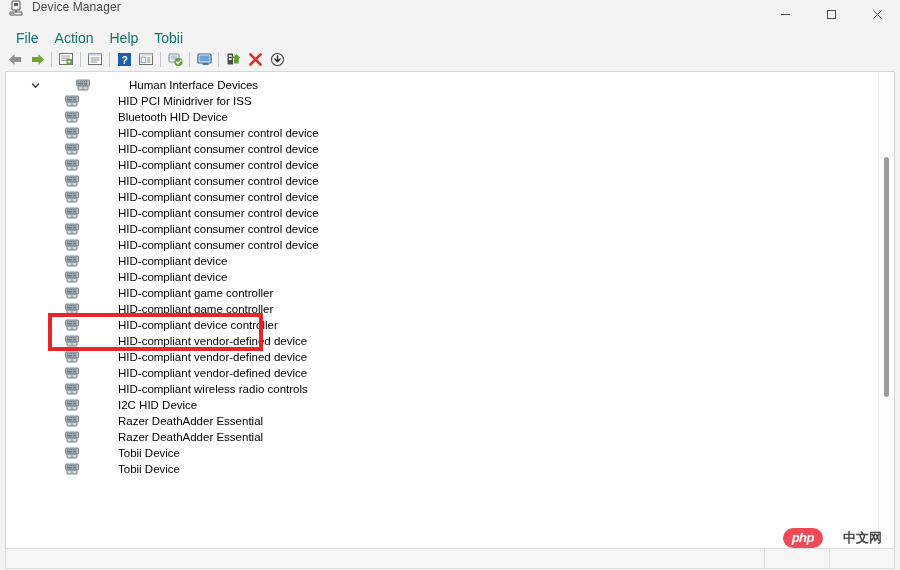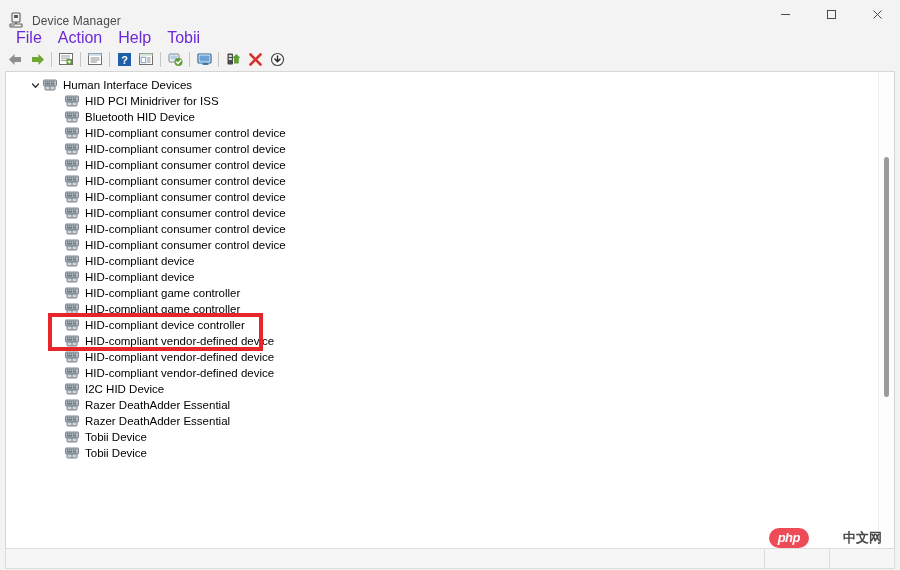--- a/index.html
+++ b/index.html
@@ -27,21 +27,21 @@
   }
 
   
   .titlebar {
     position: absolute;
     left: 0; top: 0;
     width: 900px;
     height: 28px;
     background: #f3f3f3;
     display: flex;
-    align-items: flex-end;
+    align-items: flex-start;
   }
   .title-icon {
     width: 16px; height: 16px;
     margin-left: 8px;
     position: relative;
     flex: 0 0 auto;
   }
   .title-text {
     margin-left: 8px;
     font-size: 12px;
@@ -71,22 +71,22 @@
     left: 0; top: 28px;
     width: 900px;
     height: 20px;
     background: #f3f3f3;
     display: flex;
     align-items: center;
     padding-left: 8px;
     box-sizing: border-box;
   }
   .menu-item {
-    font-size: 16px;
-    color: #6d28d9;
+    font-size: 14px;
+    color: #0f766e;
     padding: 2px 8px;
     white-space: nowrap;
   }
 
   
   .toolbar {
     position: absolute;
     left: 0; top: 48px;
     width: 900px;
     height: 22px;
@@ -124,20 +124,21 @@
   .tree {
     position: absolute;
     left: 0; top: 5px;
     width: 860px;
   }
   .tree-row {
     height: 16px;
     display: flex;
     align-items: flex-end;
     white-space: nowrap;
+    gap: 33px;
   }
   .tree-row .label {
     font-size: 11.5px;
     color: #000000;
     line-height: 16px;
   }
   .chev {
     width: 14px; height: 16px;
     display: flex;
     align-items: center;
@@ -199,39 +200,38 @@
     pointer-events: none;
   }
 
   
   .watermark {
     position: absolute;
     right: 18px;
     bottom: 22px;
     display: flex;
     align-items: center;
-    gap: 11px;
+    gap: 20px;
   }
   .wm-badge {
     background: #ee4a57;
     color: #ffffff;
     font-size: 13px;
     font-weight: bold;
     font-style: italic;
     padding: 2px 9px;
     border-radius: 10px;
     letter-spacing: -0.5px;
     line-height: 1.25;
   }
   .wm-text {
     color: #4a4a4a;
     font-size: 13px;
     font-weight: bold;
     white-space: nowrap;
-    margin-left: 23px;
   }
 </style>
 </head>
 <body>
 
 <div class="window">
 
   <div class="titlebar">
     <span class="title-icon">
       <svg width="16" height="16" viewBox="0 0 16 16">
@@ -682,20 +682,35 @@
   <rect x="2.8" y="4.2" width="1.4" height="1.2" fill="#5e686f"></rect>
   <rect x="4.8" y="4.2" width="1.4" height="1.2" fill="#5e686f"></rect>
   <rect x="6.8" y="4.2" width="1.4" height="1.2" fill="#5e686f"></rect>
   <rect x="8.8" y="4.2" width="1.4" height="1.2" fill="#5e686f"></rect>
   <rect x="10.8" y="4.2" width="1.4" height="1.2" fill="#5e686f"></rect>
   <rect x="2.8" y="6.2" width="5.4" height="1.3" fill="#5e686f"></rect>
   <rect x="9" y="6.2" width="3.2" height="1.3" fill="#5e686f"></rect>
   <rect x="3" y="9" width="10" height="4" rx="0.8" fill="#cdd3d8" stroke="#6e7880" stroke-width="0.9"></rect>
   <line x1="8" y1="9" x2="8" y2="13" stroke="#6e7880" stroke-width="0.8"></line>
 </svg></span>
+            <span class="label">HID-compliant wireless radio controls</span>
+          </div>
+          <div class="tree-row indent-1">
+            <span class="dev-icon"><svg width="16" height="16" viewBox="0 0 16 16">
+  <rect x="1.5" y="3" width="13" height="6" rx="0.8" fill="#b9c0c6" stroke="#6e7880" stroke-width="0.9"></rect>
+  <rect x="2.8" y="4.2" width="1.4" height="1.2" fill="#5e686f"></rect>
+  <rect x="4.8" y="4.2" width="1.4" height="1.2" fill="#5e686f"></rect>
+  <rect x="6.8" y="4.2" width="1.4" height="1.2" fill="#5e686f"></rect>
+  <rect x="8.8" y="4.2" width="1.4" height="1.2" fill="#5e686f"></rect>
+  <rect x="10.8" y="4.2" width="1.4" height="1.2" fill="#5e686f"></rect>
+  <rect x="2.8" y="6.2" width="5.4" height="1.3" fill="#5e686f"></rect>
+  <rect x="9" y="6.2" width="3.2" height="1.3" fill="#5e686f"></rect>
+  <rect x="3" y="9" width="10" height="4" rx="0.8" fill="#cdd3d8" stroke="#6e7880" stroke-width="0.9"></rect>
+  <line x1="8" y1="9" x2="8" y2="13" stroke="#6e7880" stroke-width="0.8"></line>
+</svg></span>
             <span class="label">I2C HID Device</span>
           </div>
           <div class="tree-row indent-1">
             <span class="dev-icon"><svg width="16" height="16" viewBox="0 0 16 16">
   <rect x="1.5" y="3" width="13" height="6" rx="0.8" fill="#b9c0c6" stroke="#6e7880" stroke-width="0.9"></rect>
   <rect x="2.8" y="4.2" width="1.4" height="1.2" fill="#5e686f"></rect>
   <rect x="4.8" y="4.2" width="1.4" height="1.2" fill="#5e686f"></rect>
   <rect x="6.8" y="4.2" width="1.4" height="1.2" fill="#5e686f"></rect>
   <rect x="8.8" y="4.2" width="1.4" height="1.2" fill="#5e686f"></rect>
   <rect x="10.8" y="4.2" width="1.4" height="1.2" fill="#5e686f"></rect>

